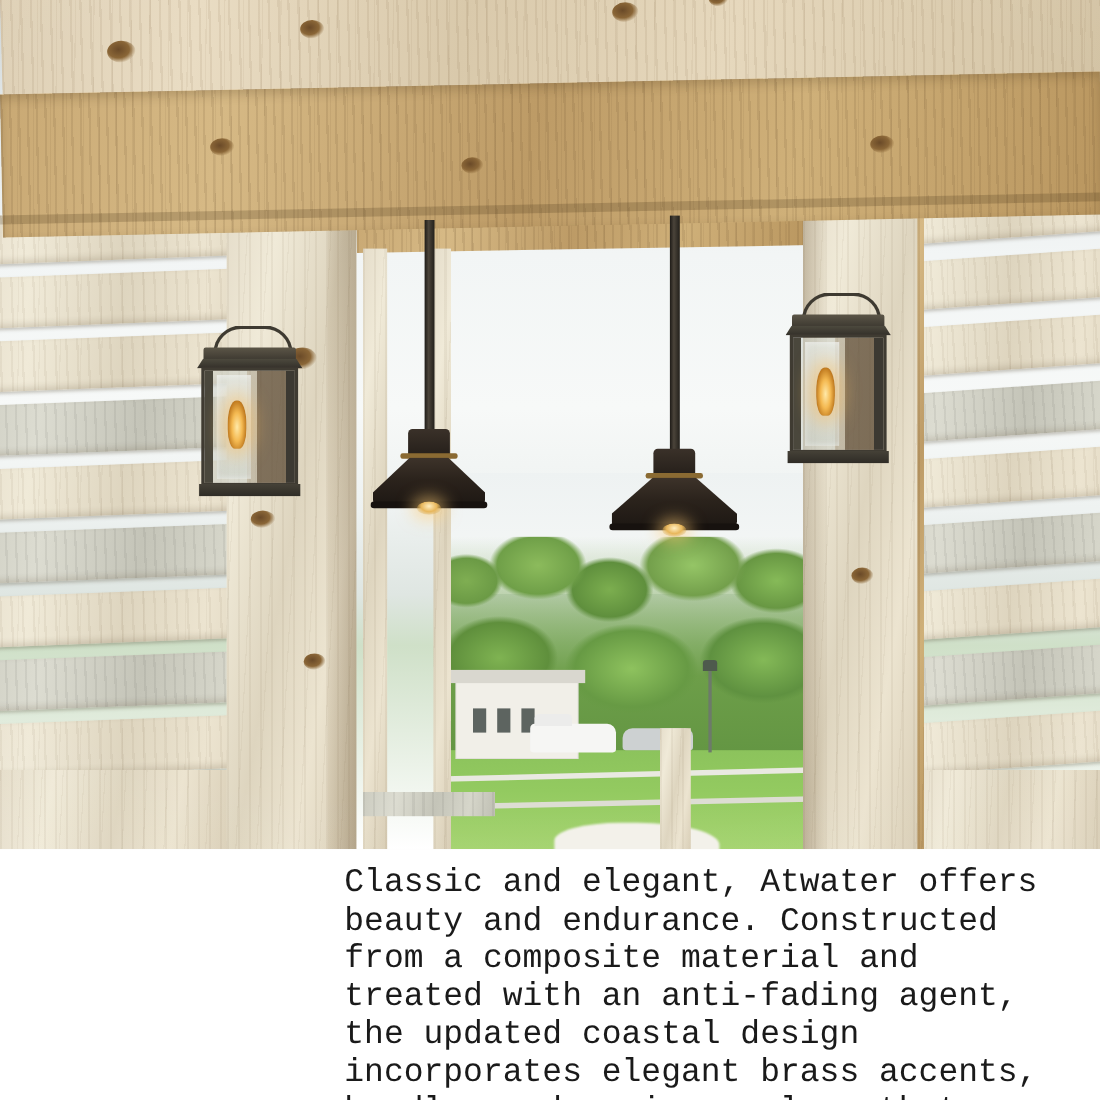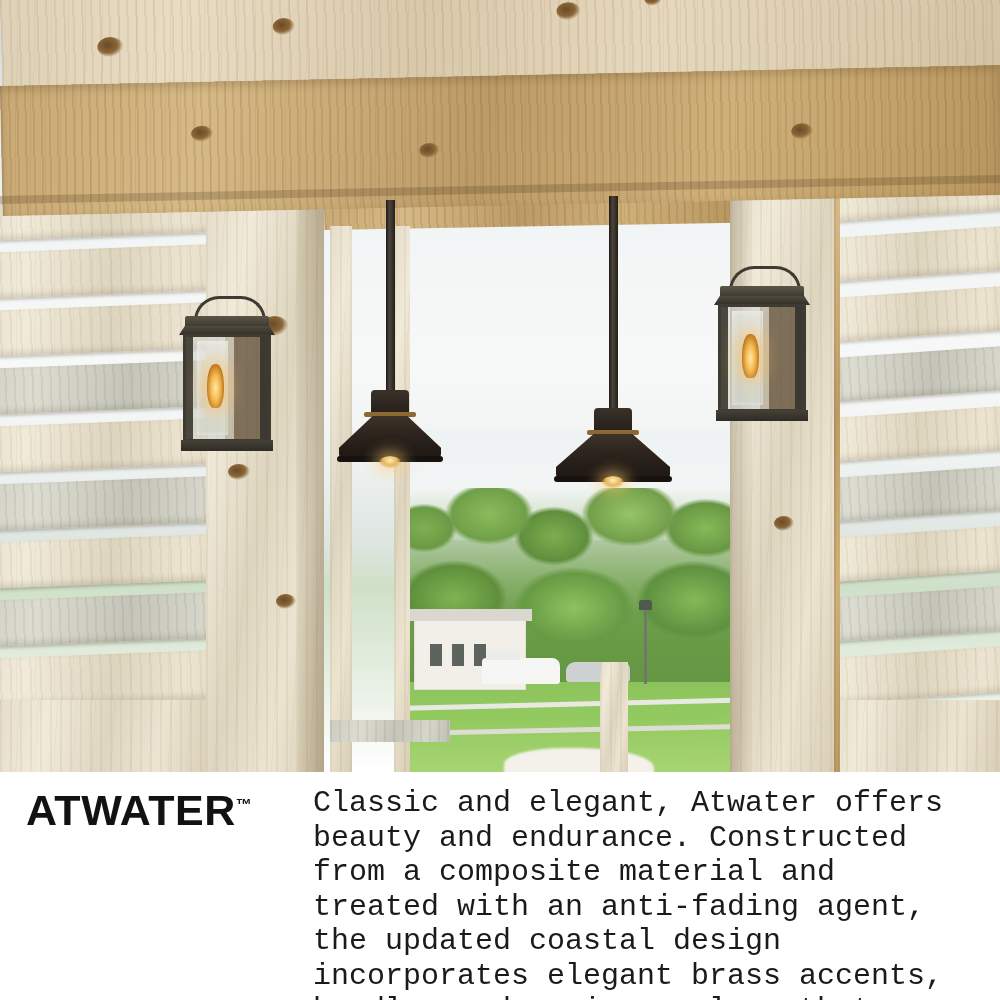--- a/index.html
+++ b/index.html
@@ -275,17 +275,16 @@
       <div class="pend-ring" style="top:234px;"></div>
       <div class="pend-shade" style="top:238px;margin-left:-57px;width:114px;height:46px;"></div>
       <div class="pend-lip" style="top:280px;margin-left:-59px;width:118px;"></div>
       <div class="pend-bulb" style="top:280px;"></div>
     </div>
 
     <div class="haze"></div>
   </div>
 
   <div class="panel">
-    <div class="brand"><span>ATWATER</span><span class="tm">™</span></div>
     <div class="desc">Classic and elegant, Atwater offers beauty and endurance. Constructed from a composite material and treated with an anti-fading agent, the updated coastal design incorporates elegant brass accents, handle, and an inner glass that creates a faux candle effect. The high performance finish is resistant to rust and corrosion with a 5-year warranty.</div>
   </div>
 
 </div>
 
 </body></html>

